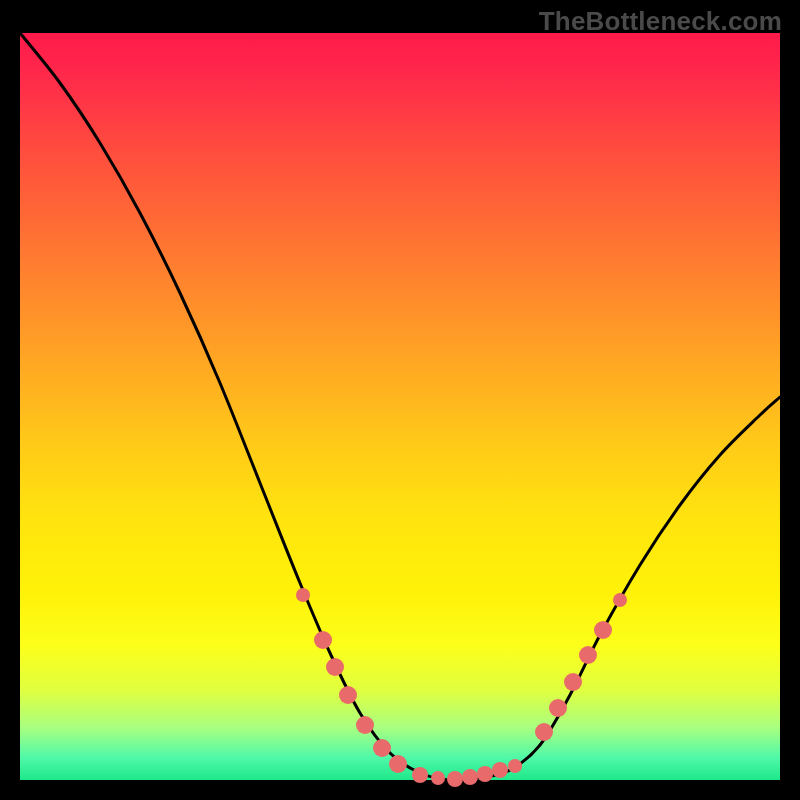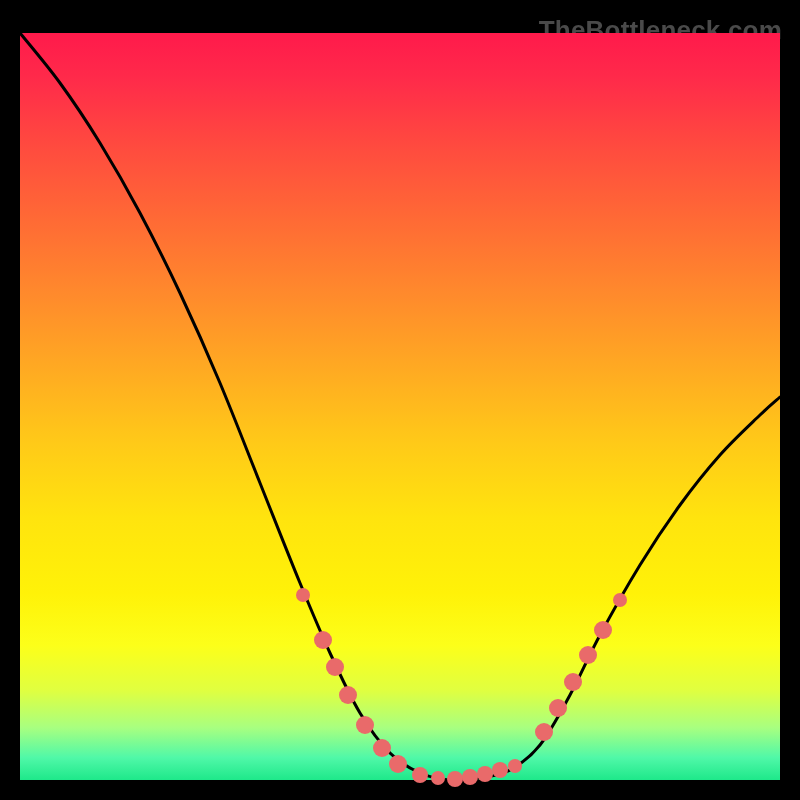--- a/index.html
+++ b/index.html
@@ -34,21 +34,20 @@
   }
   .watermark {
     position: absolute;
     top: 6px;
     right: 18px;
     font-family: Arial, Helvetica, sans-serif;
     font-size: 26px;
     font-weight: 600;
     color: #4a4a4a;
     letter-spacing: 0.2px;
-    margin-top: 9px;
   }
   svg.curve {
     position: absolute;
     left: 0; top: 0;
     width: 100%;
     height: 100%;
     overflow: visible;
   }
   .marker {
     fill: #e96a6a;

